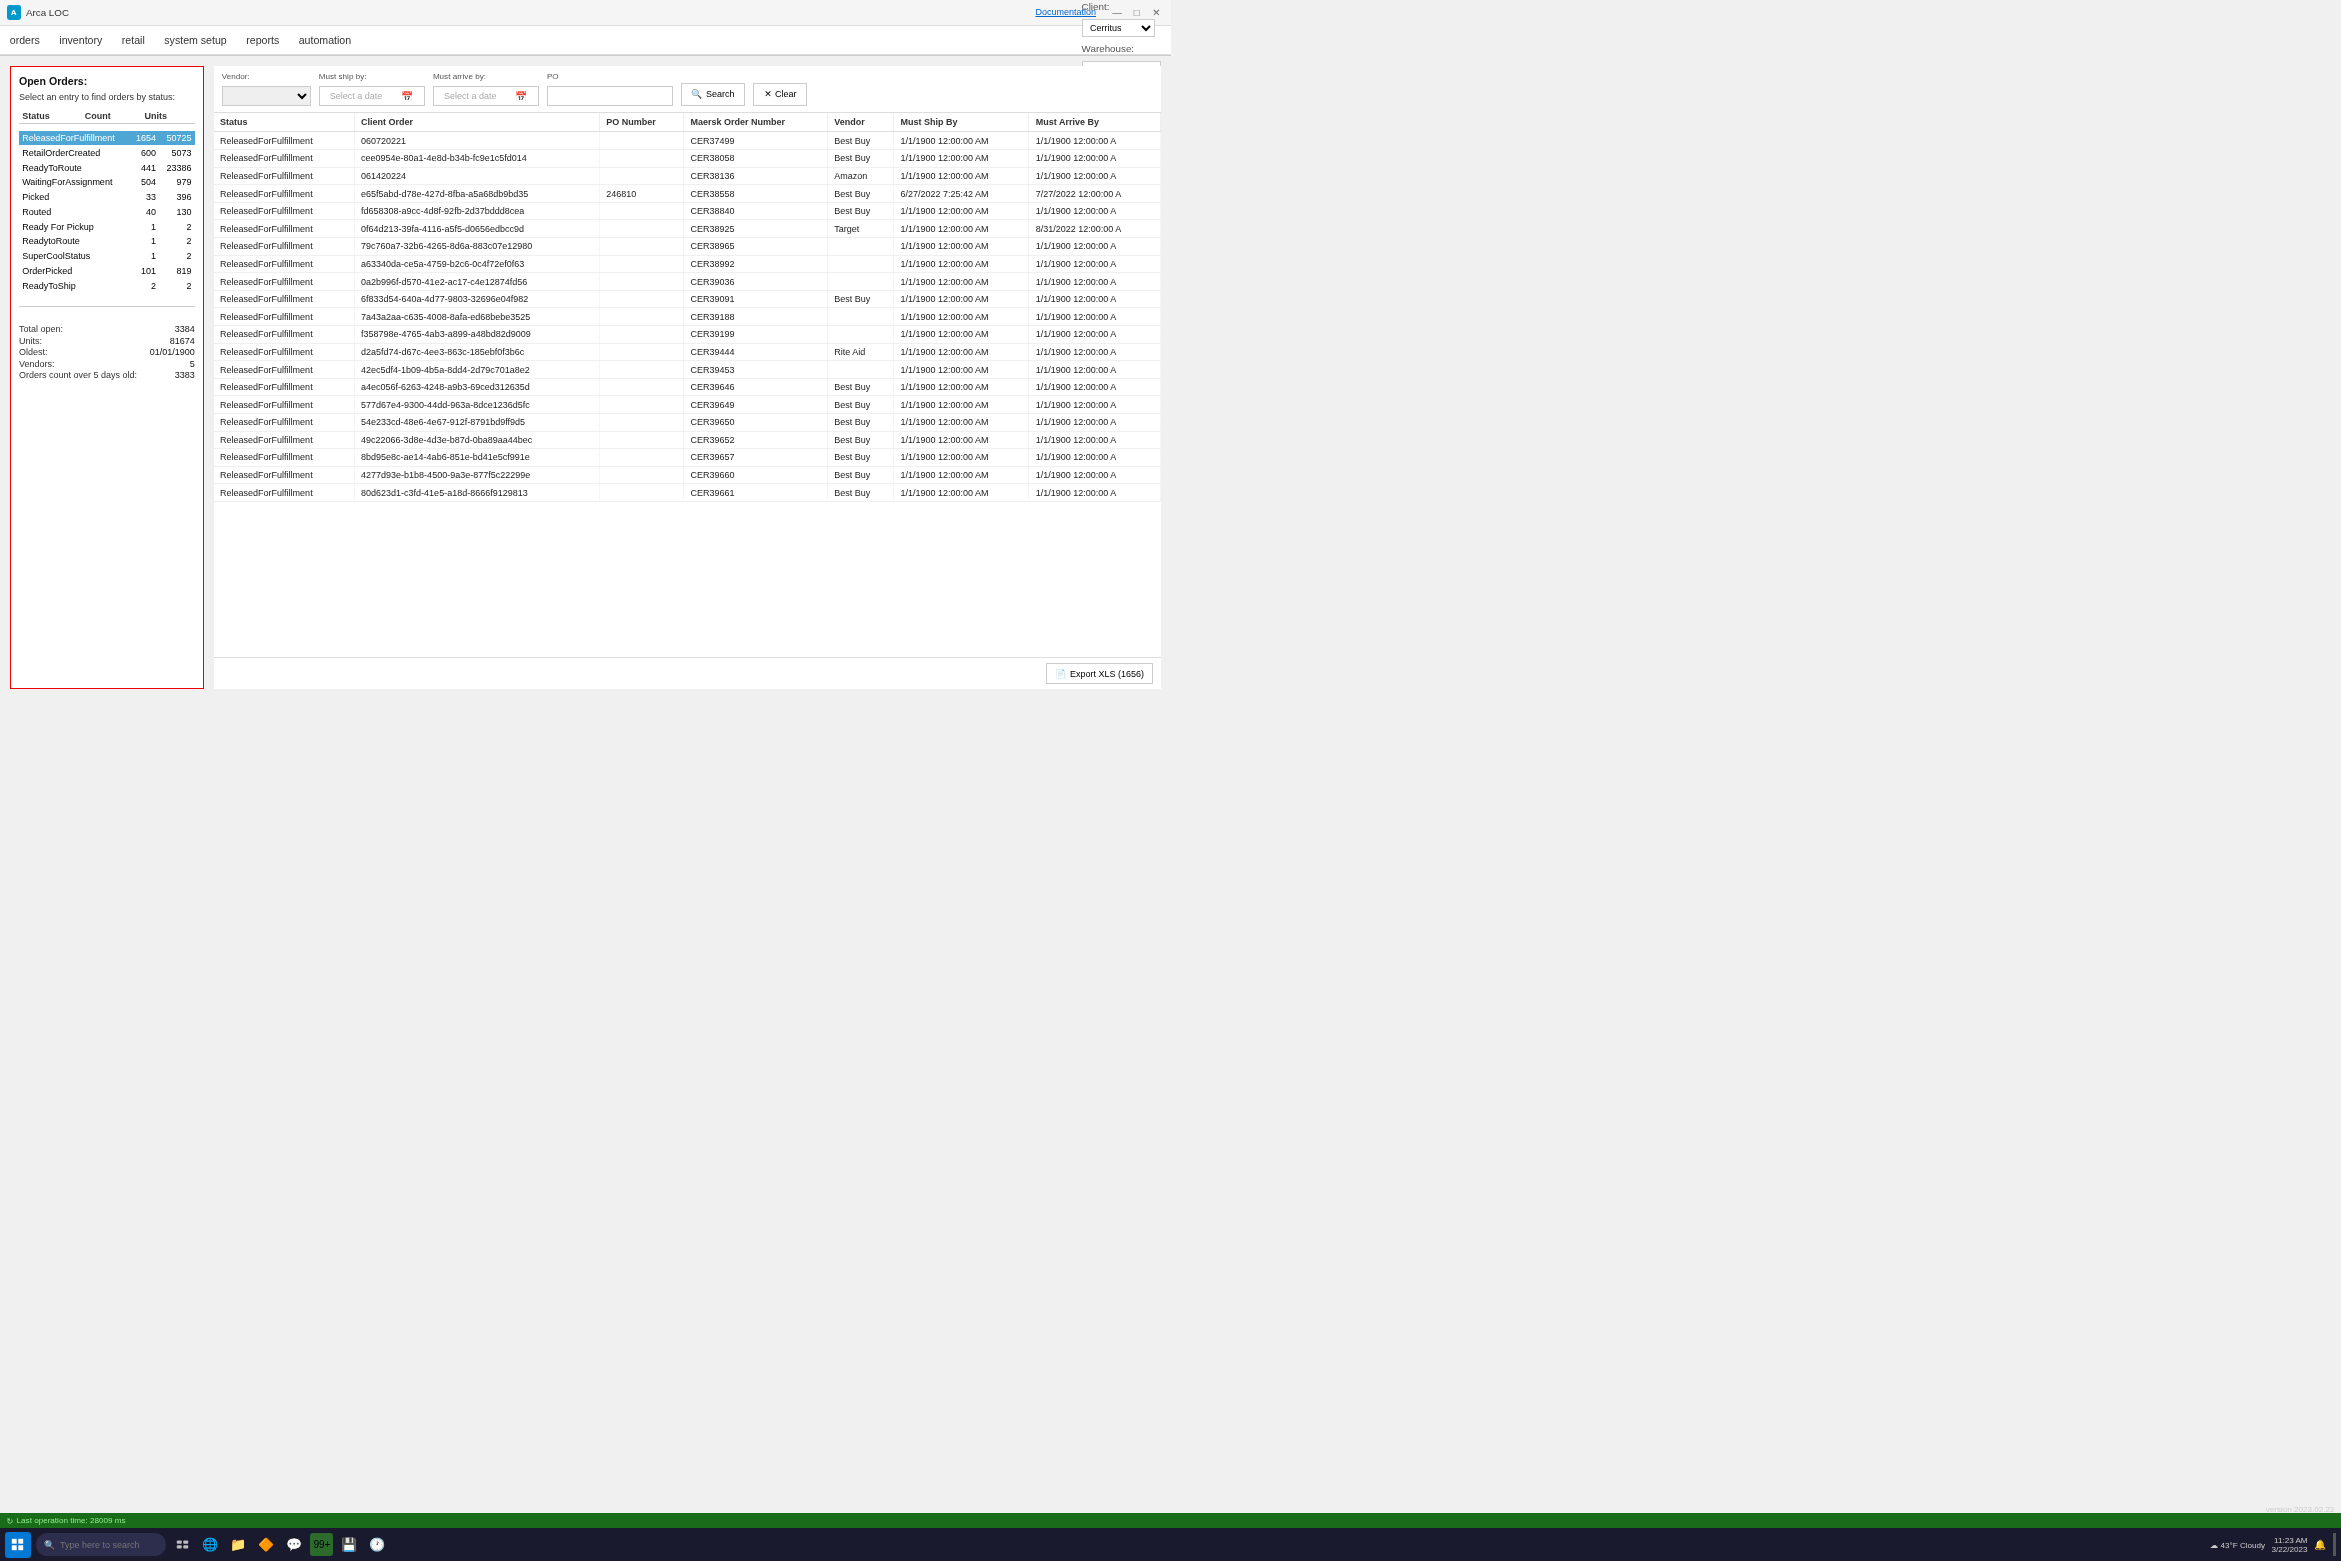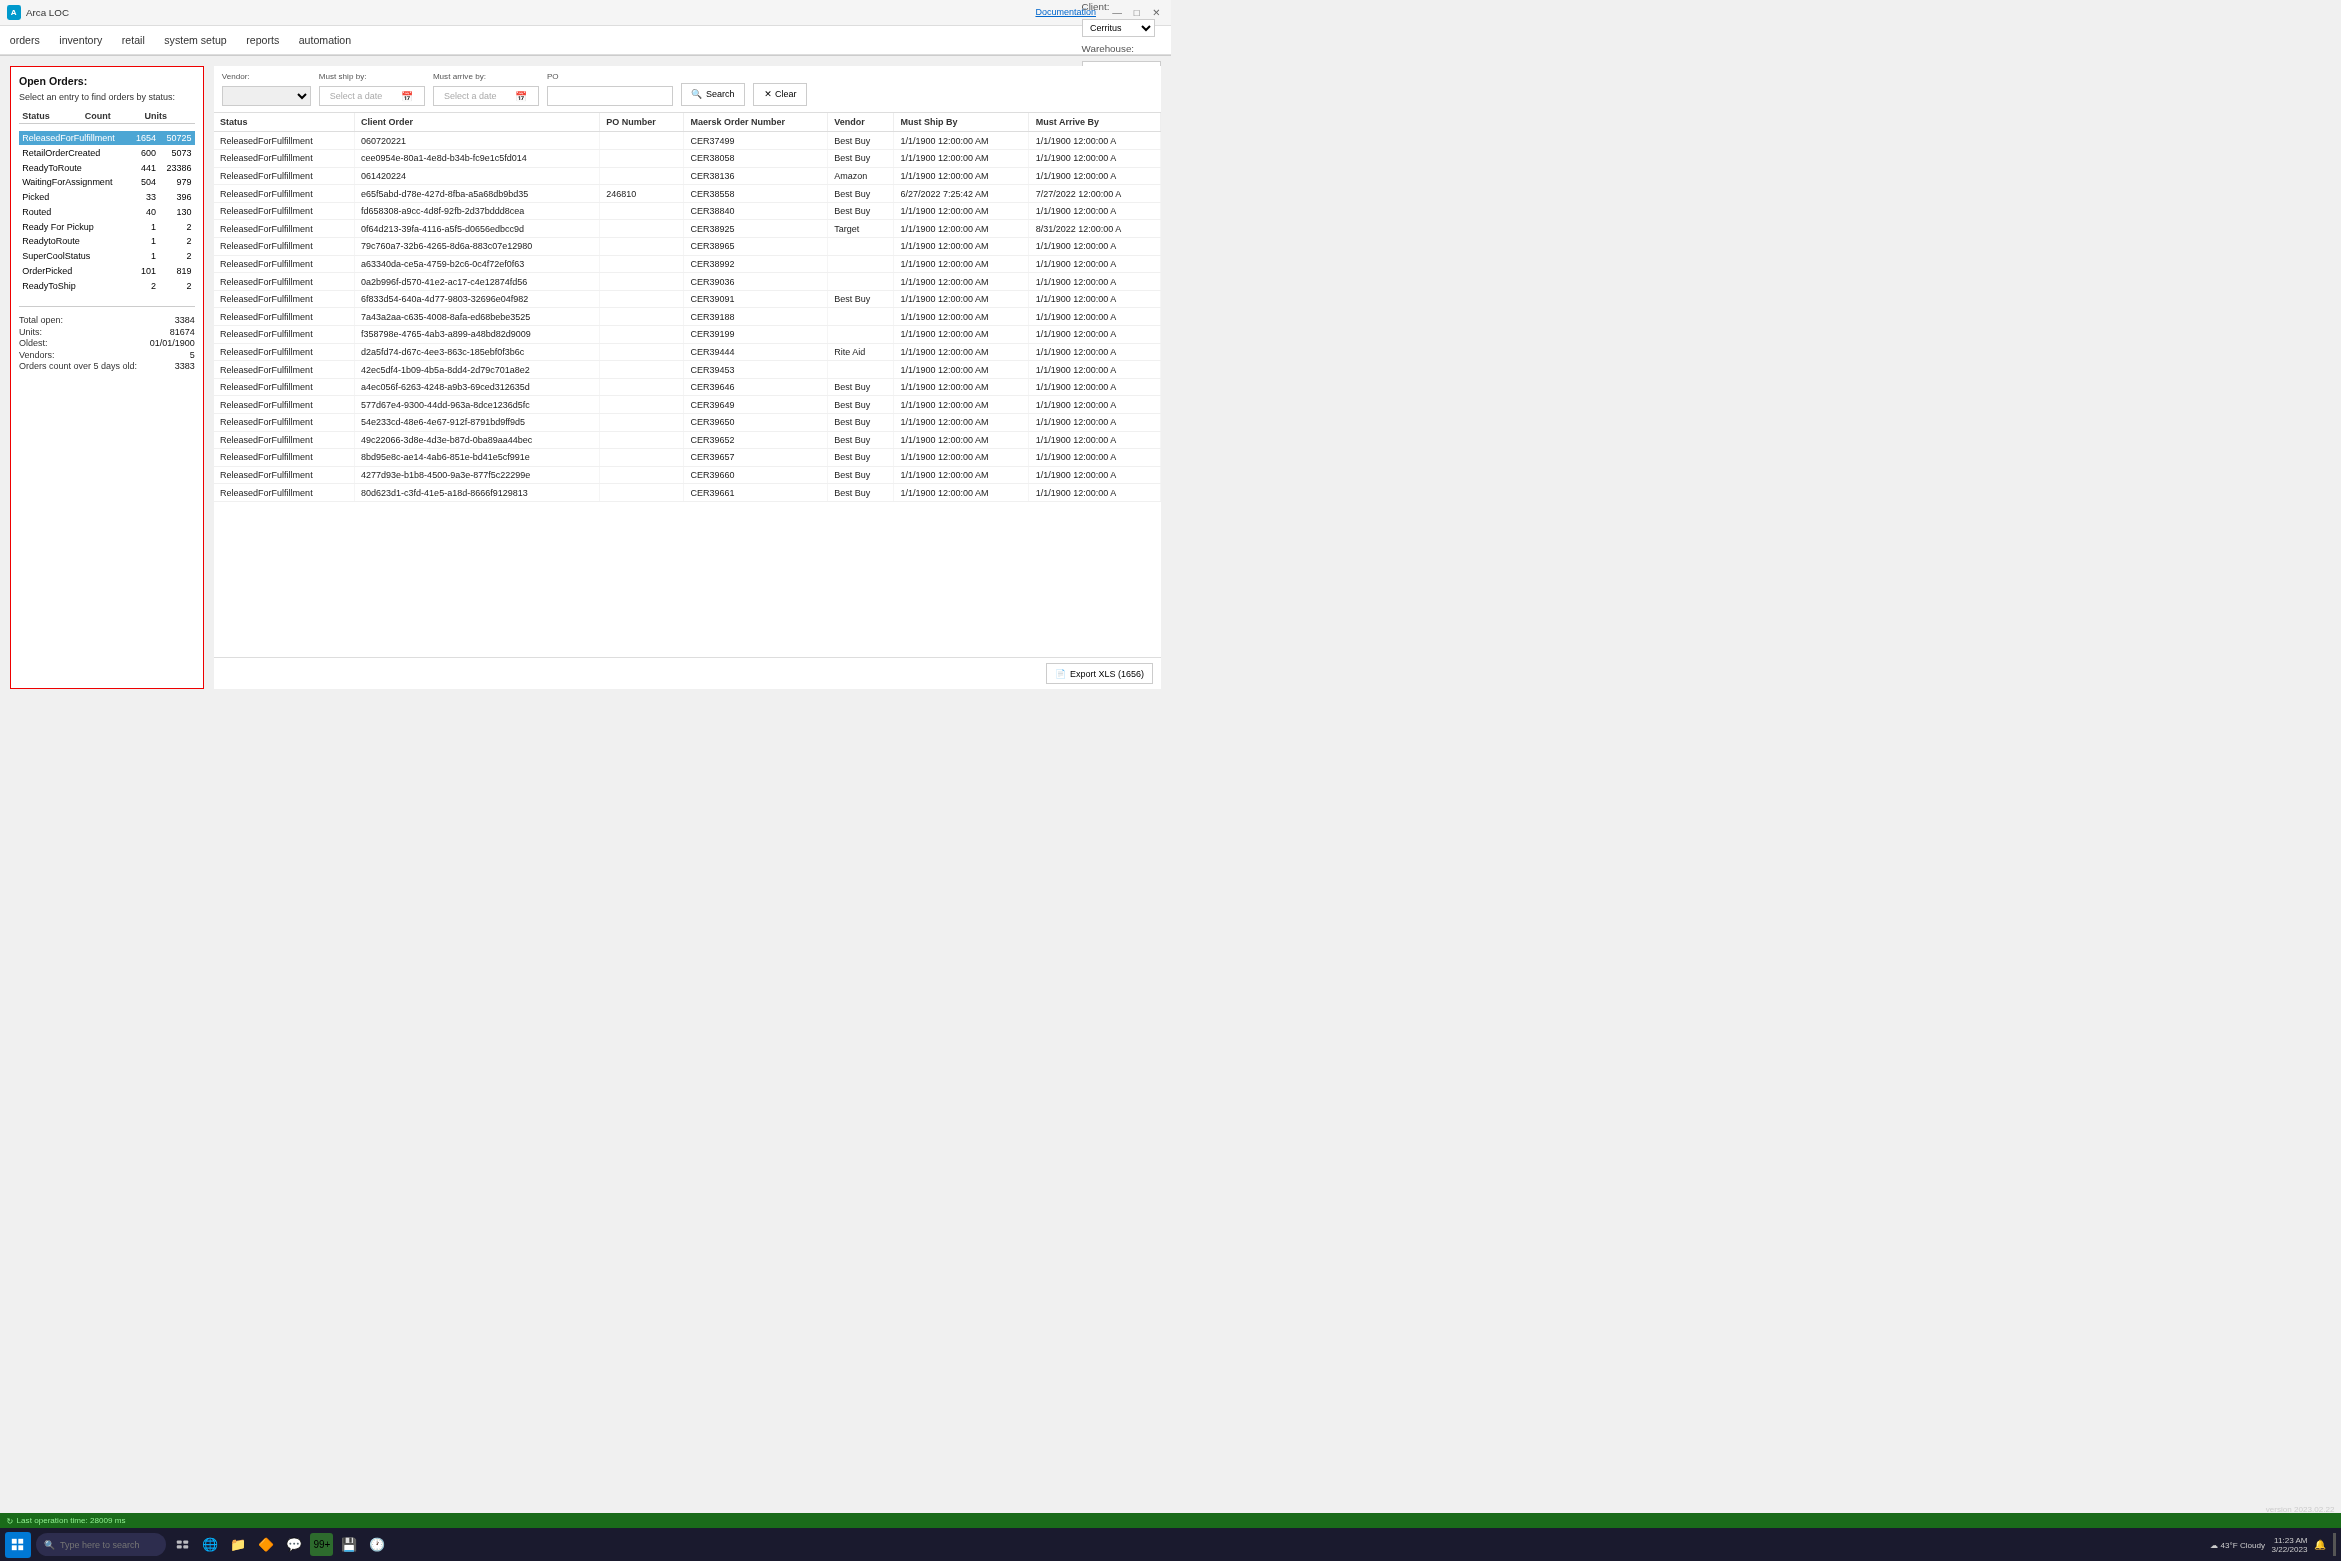--- a/index.html
+++ b/index.html
@@ -61,21 +61,21 @@
       text-align: left; font-size: 9px; font-weight: 600; color: #333;
       border-bottom: 0.8px solid #ccc; padding: 2.4px 3.3px;
     }
     .status-table td { font-size: 9px; padding: 2.4px 3.3px; cursor: pointer; }
     .status-table tr.selected td { background: #4da6d4; color: white; }
     .status-table td:nth-child(2), .status-table td:nth-child(3) { text-align: right; }
     
     .scrollable-table { max-height: 228px; overflow-y: auto; overflow-x: hidden; }
     
     
-    .summary-section { margin-top: 6.5px; border-top: 0.8px solid #ccc; padding-top: 7px; font-size: 9px; }
+    .summary-section { margin-top: 6.5px; border-top: 0.8px solid #ccc; padding-top: 16px; font-size: 9px; }
     .summary-row { display: flex; justify-content: space-between; padding: 0.8px 0; }
     .summary-label { color: #333; }
     .summary-value { color: #111; font-weight: 500; }
     
     
     .right-panel { flex: 1; background: white; display: flex; flex-direction: column; overflow: hidden; }
     
     
     .filter-bar {
       display: flex; align-items: flex-end; padding: 6.5px 8.1px; gap: 8.1px; border-bottom: 0.8px solid #ddd;

